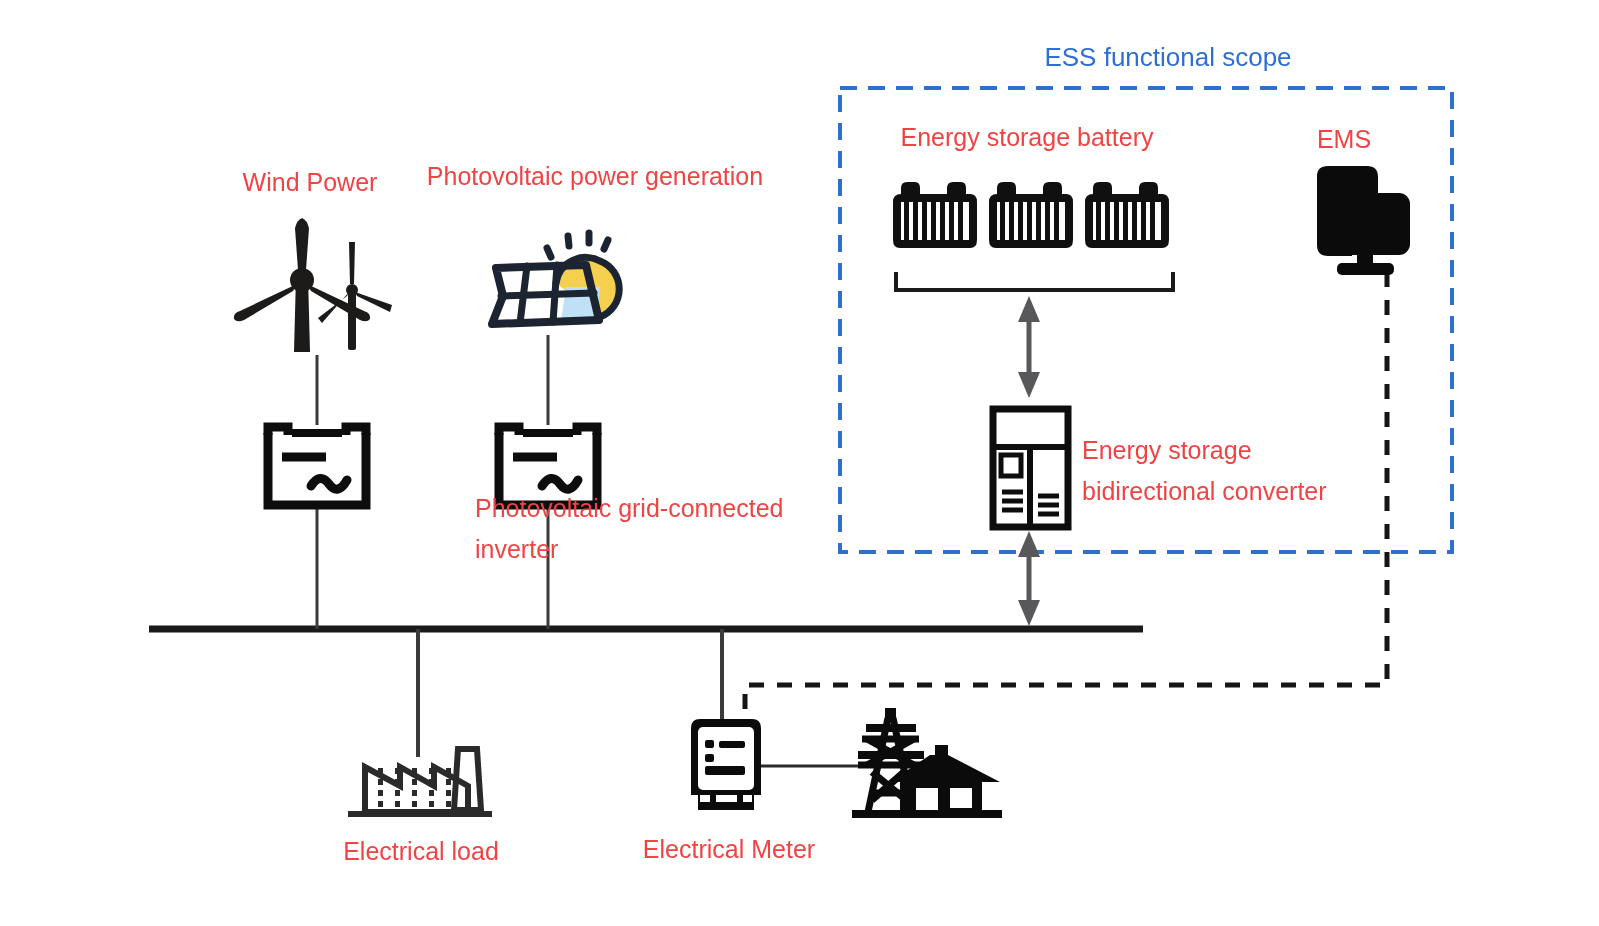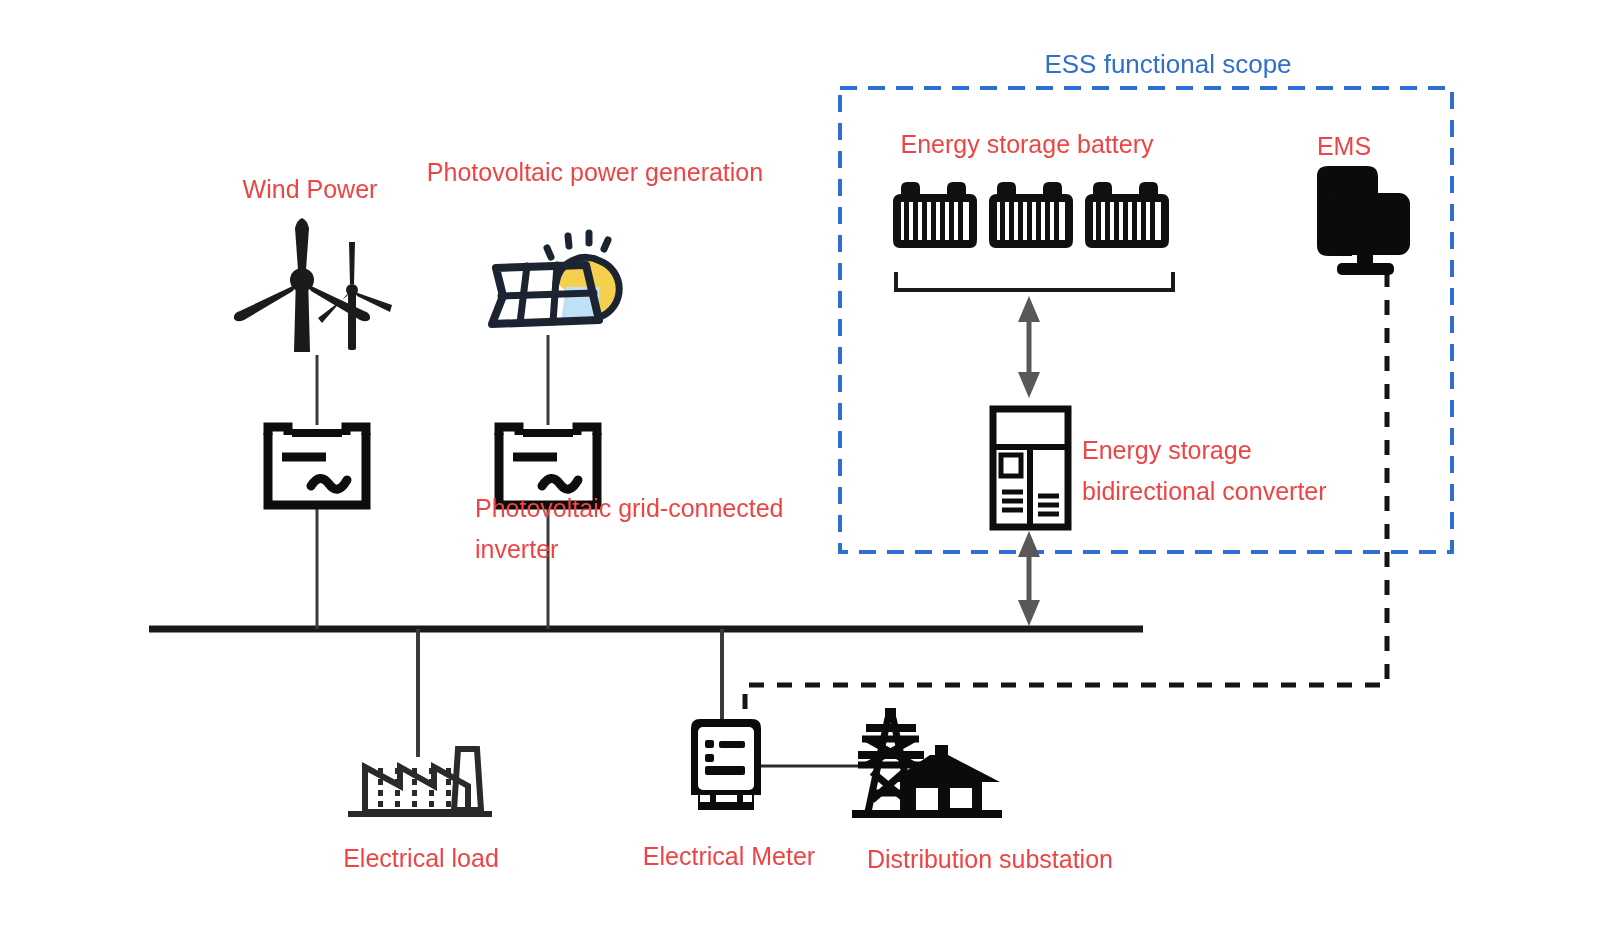--- a/index.html
+++ b/index.html
@@ -29,21 +29,20 @@
     position: absolute;
     color: #ef4444;
     font-size: 25px;
     line-height: 31px;
     white-space: pre;
     font-family: "Liberation Sans", "DejaVu Sans", sans-serif;
   }
   .lbl.center {
     transform: translateX(-50%);
     text-align: center;
-    margin-top: 7px;
   }
   .lbl.ess-title {
     color: #2f6fd0;
     font-size: 26px;
   }
   .lbl.two-line {
     white-space: pre-line;
     line-height: 41px;
   }
 </style>
@@ -299,25 +298,24 @@
 
   <div class="lbl center" style="left:1027px; top:122px;">Energy storage battery</div>
 
   <div class="lbl center" style="left:1344px; top:124px;text-align:center;">EMS</div>
 
   <div class="lbl two-line" style="left:1082px; top:430px;">Energy storage
 bidirectional converter</div>
 
   <div class="lbl center" style="left:310px; top:167px;">Wind Power</div>
 
-  <div class="lbl center" style="left:595px; top:150px;text-align:right;">Photovoltaic power generation</div>
+  <div class="lbl center" style="left:595px; top:161px;text-align:right;">Photovoltaic power generation</div>
 
 
   <div class="lbl two-line" style="left:475px; top:488px;">Photovoltaic grid-connected
 inverter</div>
 
   <div class="lbl center" style="left:421px; top:836px;">Electrical load</div>
 
   <div class="lbl center" style="left:729px; top:834px;">Electrical Meter</div>
 
-  <div class="lbl center" style="left:990px; top:837px;">Distribution substation</div>
 
 </div>
 
 </body></html>

